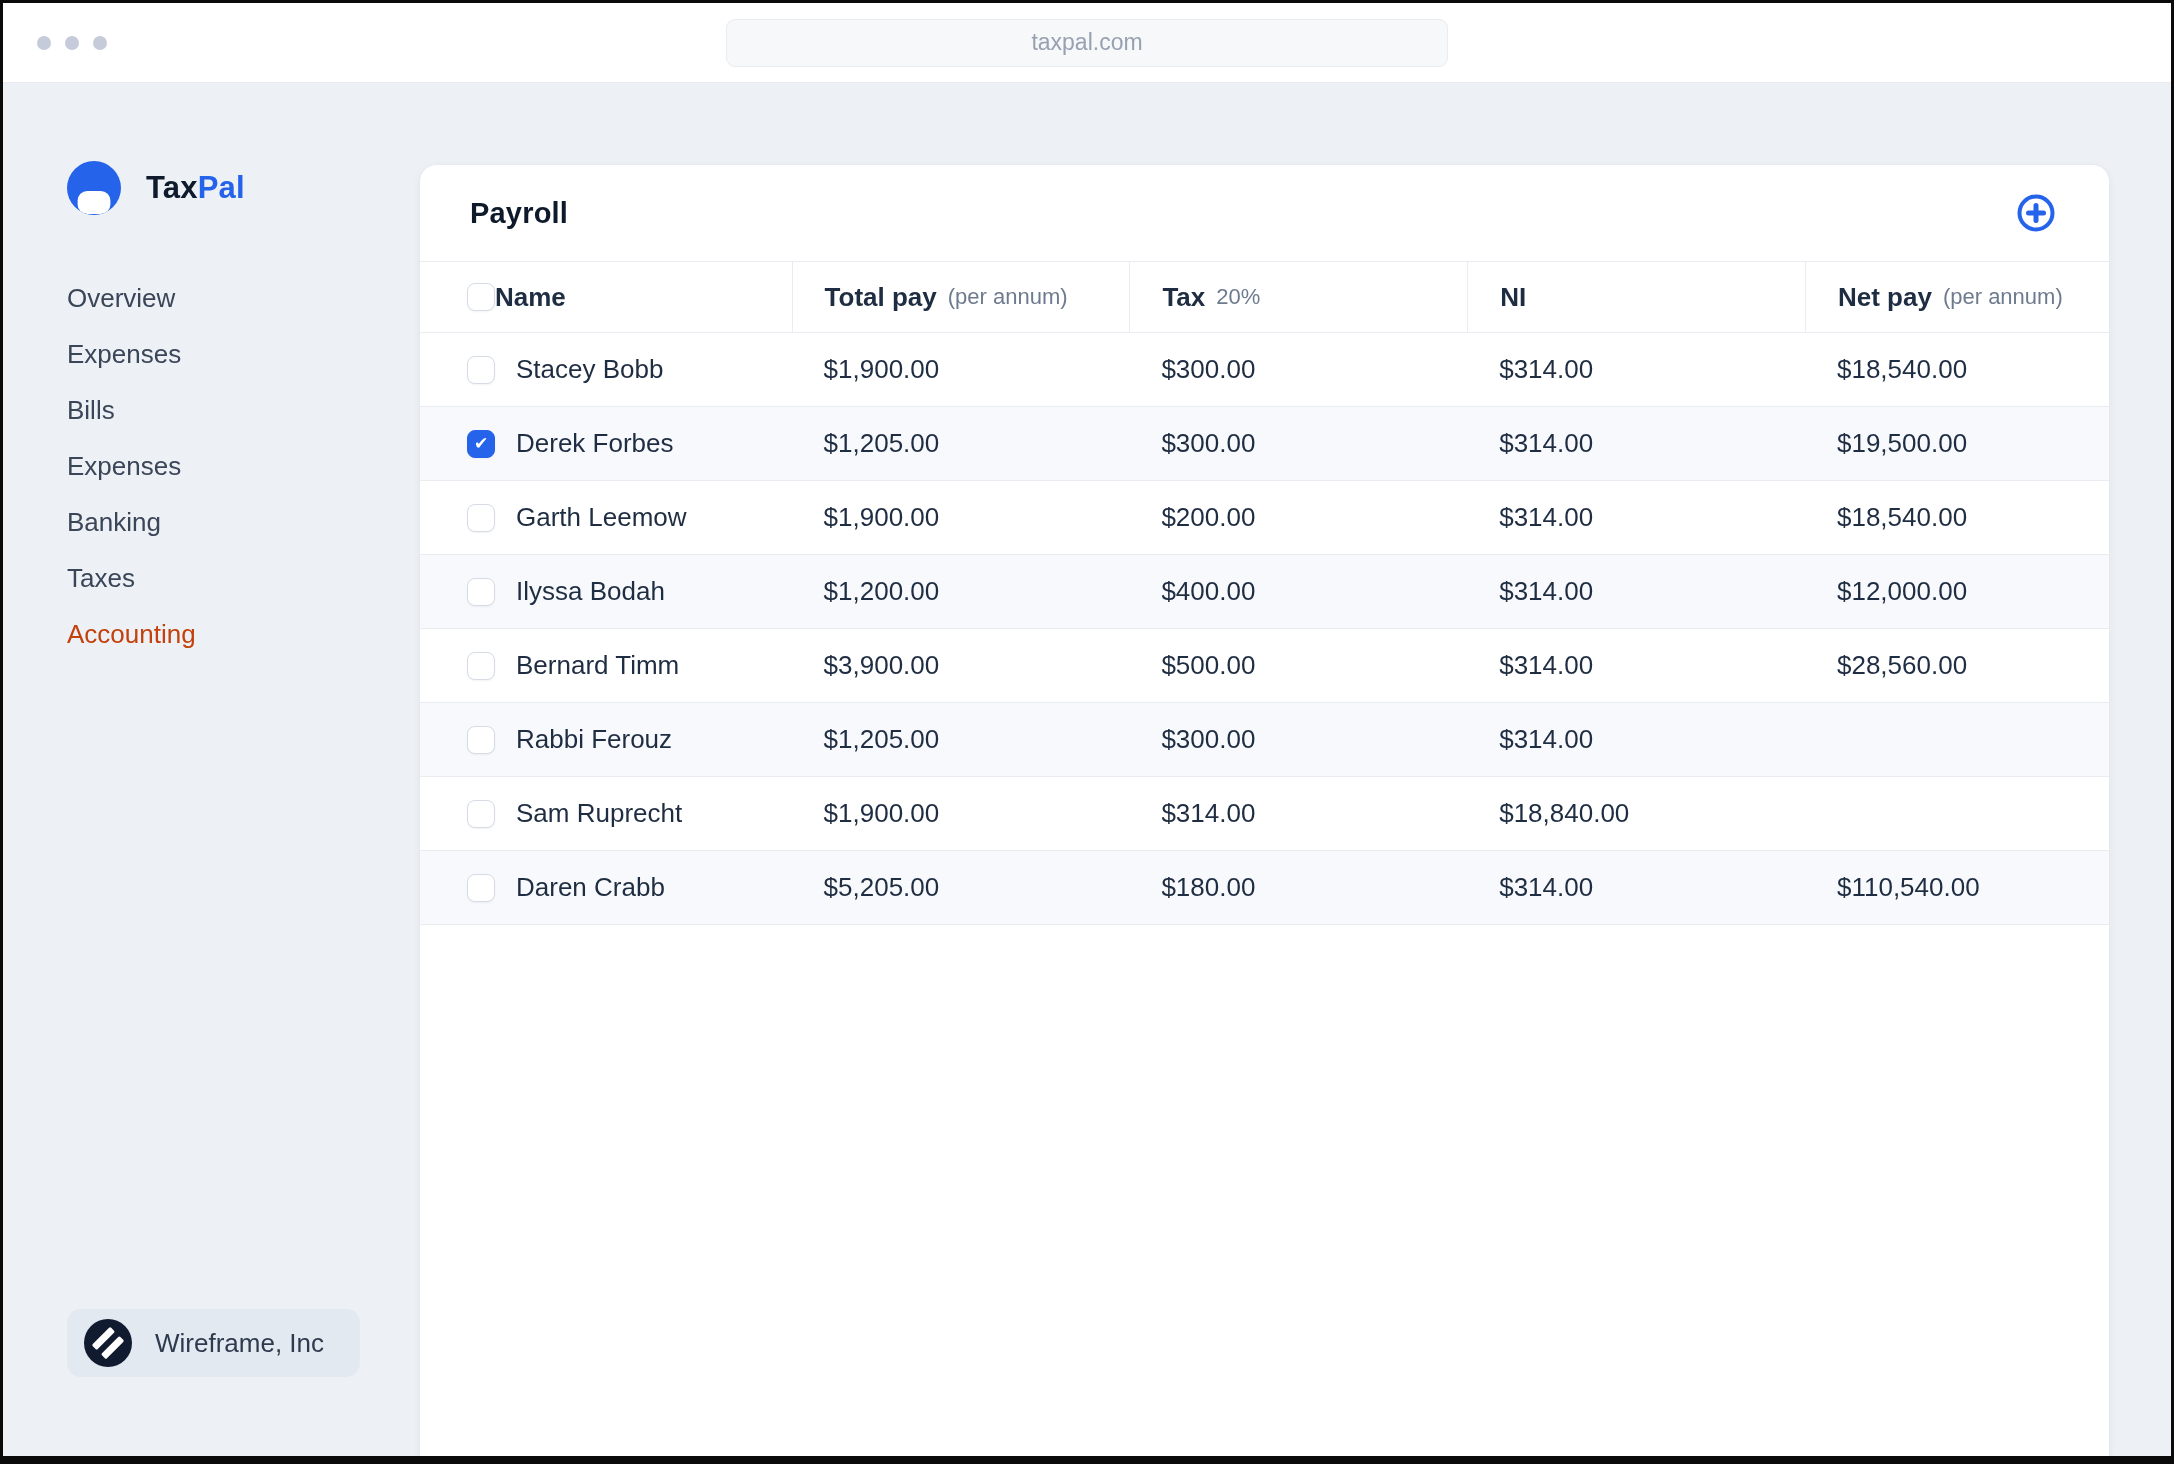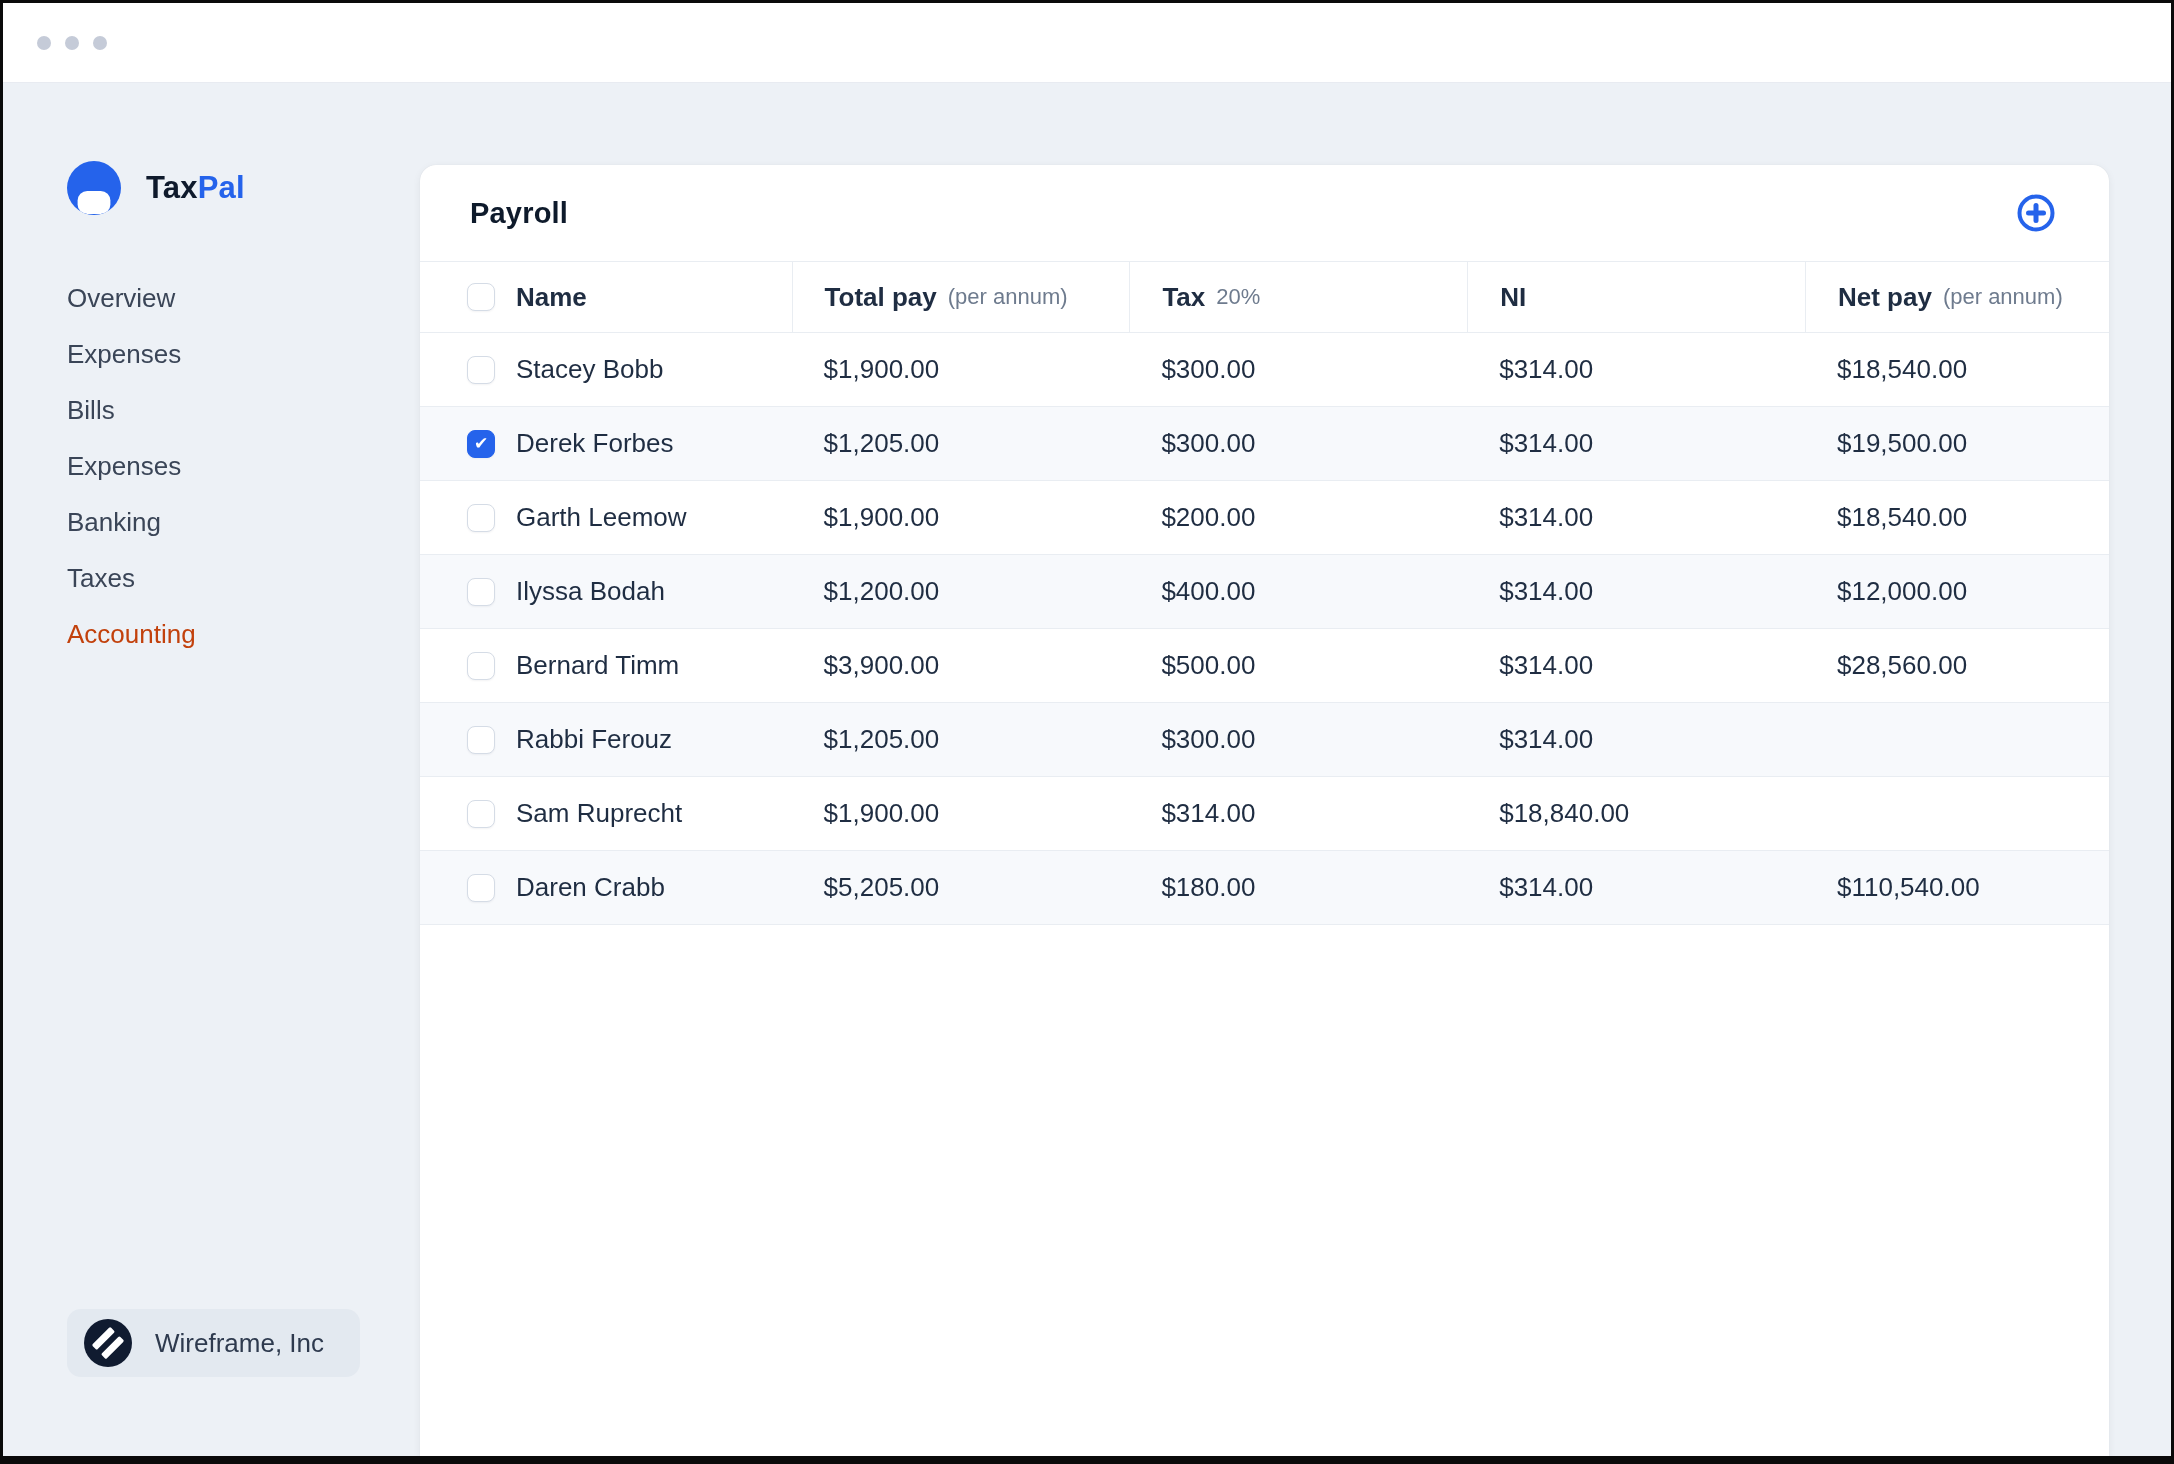--- a/index.html
+++ b/index.html
@@ -74,21 +74,21 @@
   .add-btn svg { width: 42px; height: 42px; display: block; }
 
   
   .thead, .tr { display: grid; grid-template-columns: 22% 20% 20% 20% 18%; }
   .thead { height: 72px; border-top: 1px solid #e9edf2; border-bottom: 1px solid #e9edf2; }
   .th {
     display: flex; align-items: center; padding-left: 32px;
     font-size: 26px; font-weight: 600; color: #1f2d42;
   }
   .th + .th { border-left: 1px solid #e9edf2; }
-  .th.name-col { padding-left: 47px; gap: 21px; }
+  .th.name-col { padding-left: 47px; }
   .h-sub { font-size: 22px; font-weight: 400; color: #6e7b8e; margin-left: 11px; }
 
   .tr { height: 74px; border-bottom: 1px solid #e9edf2; background: #ffffff; }
   .tr:nth-child(even) { background: #f7f9fc; }
   .td {
     display: flex; align-items: center; padding-left: 32px;
     font-size: 26px; color: #1f2d42;
   }
   .td.name-col { padding-left: 47px; gap: 21px; }
 
@@ -109,20 +109,23 @@
 </head>
 <body>
 
 <div class="frame">
 
   <header class="topbar">
     <div class="window-dots">
       <span class="dot"></span>
       <span class="dot"></span>
       <span class="dot"></span>
+    </div>
+    <div class="url-bar">
+      <span>taxpal.com</span>
     </div>
   </header>
 
   <div class="app-body">
 
     <aside class="sidebar">
       <div class="brand">
         <svg class="brand-icon" viewBox="0 0 56 56">
           <defs>
               <clipPath id="logoClip">

